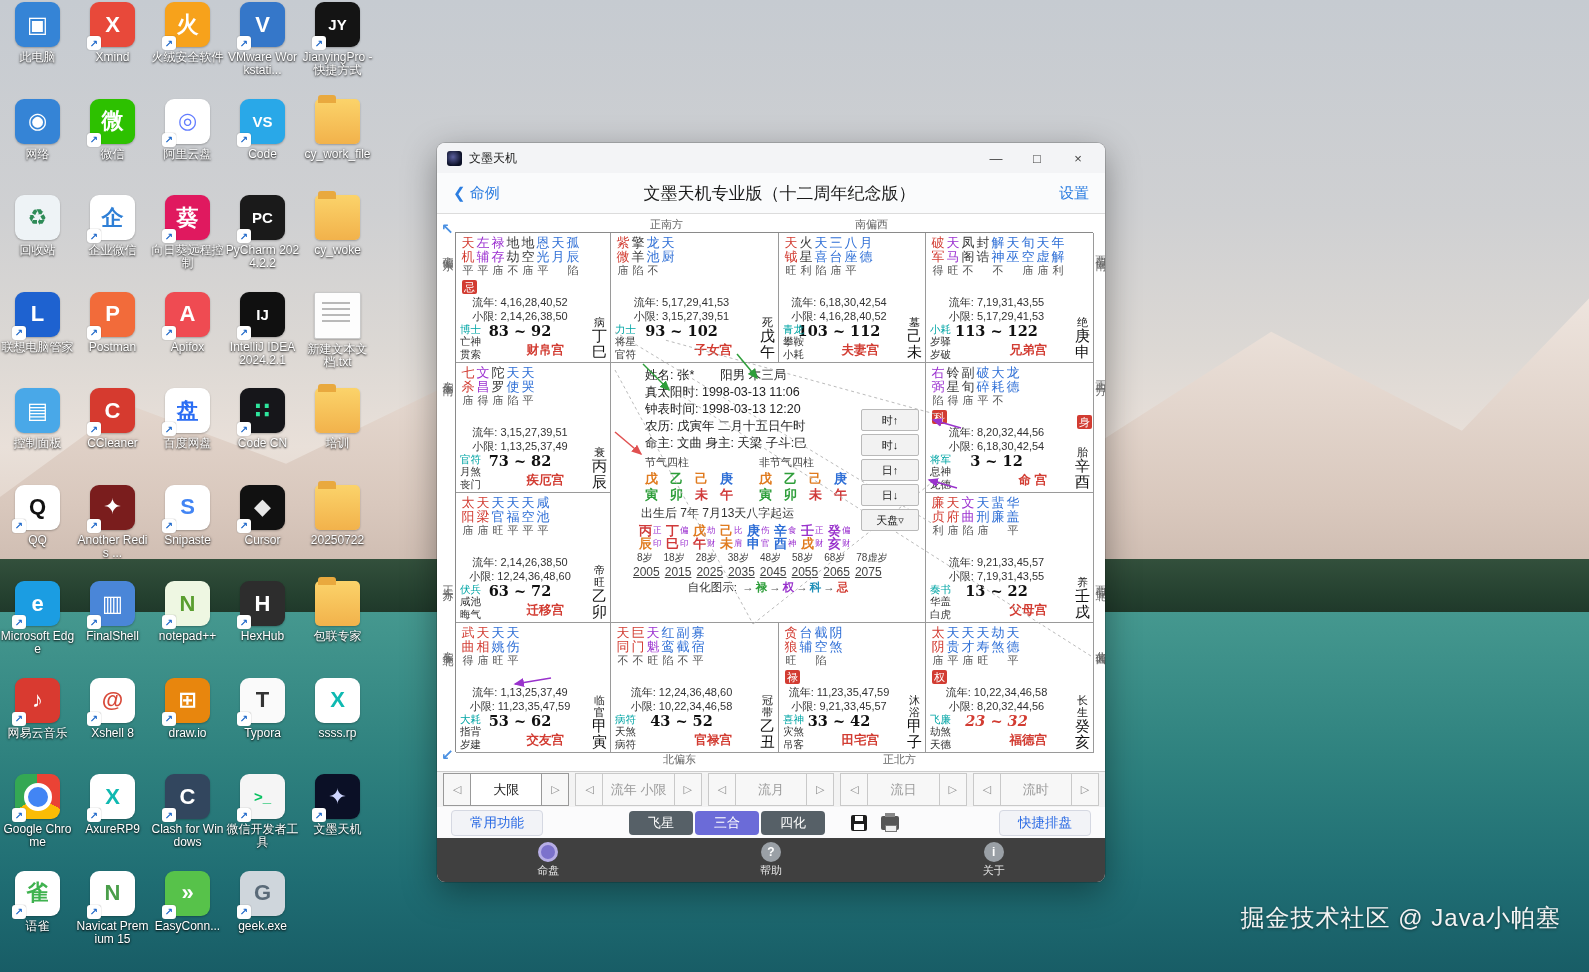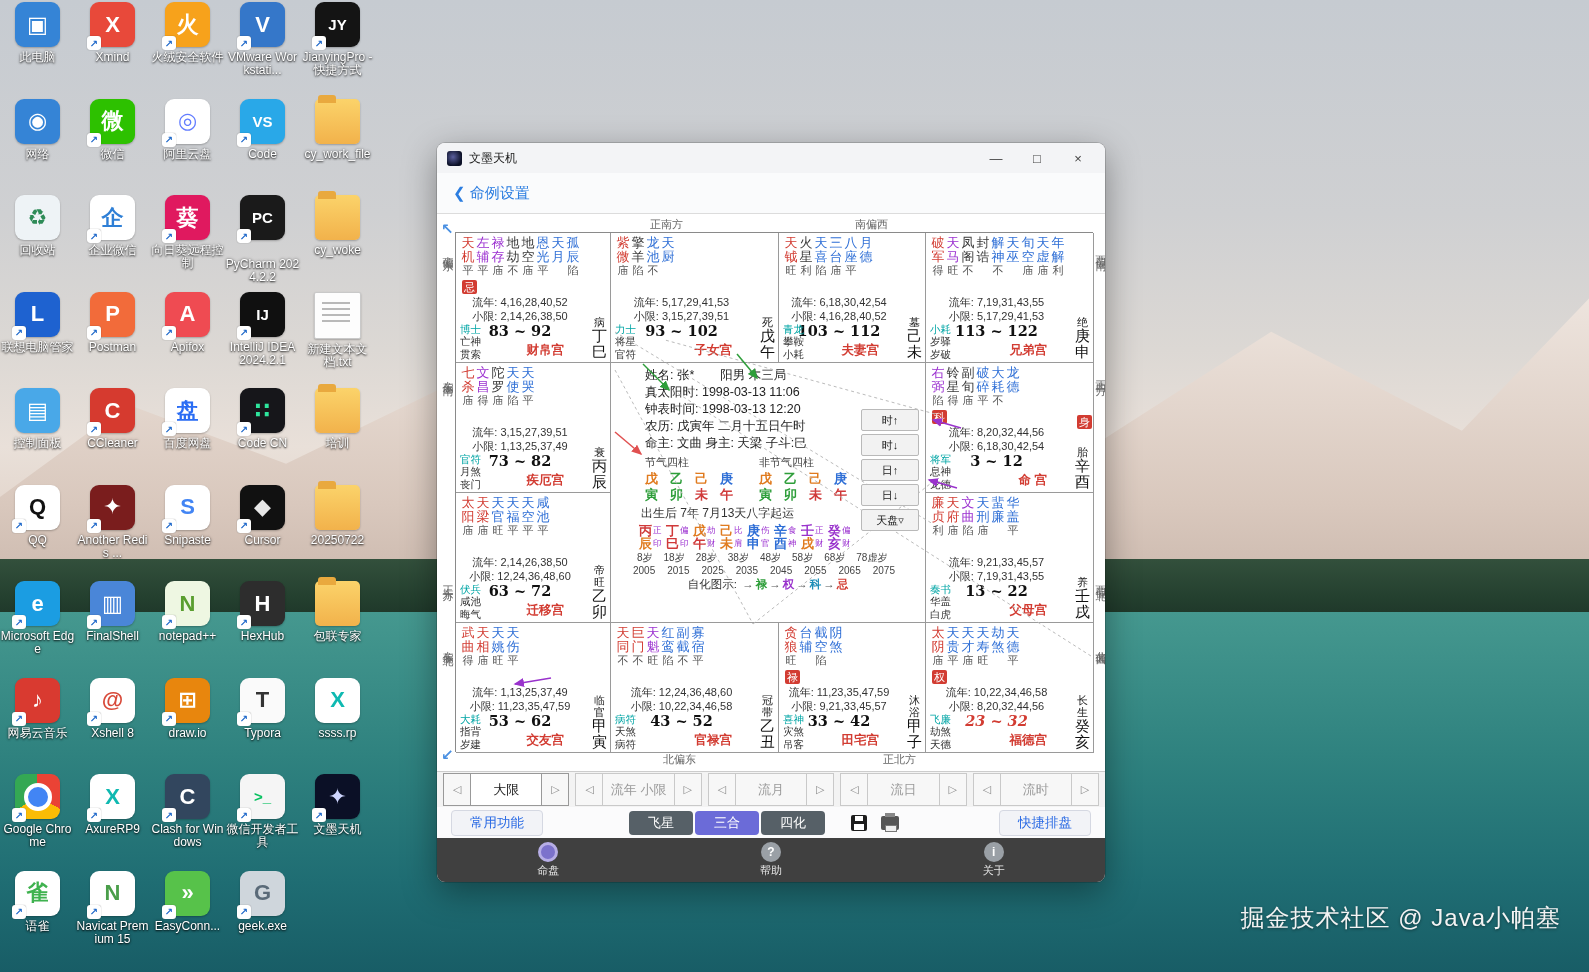--- a/index.html
+++ b/index.html
@@ -83,21 +83,21 @@
     font-size:11px;color:#222;display:flex;align-items:center;justify-content:center;cursor:pointer;}
   .sizhu{display:flex;margin:3px 0 0 34px;gap:26px;font-size:11.5px;color:#333;align-items:center;}
   .szgrp .hd{font-size:11px;color:#444;margin-bottom:1px;}
   .szrow{display:flex;gap:12px;font-size:13px;font-weight:bold;line-height:16px;}
   .qiyun{margin:2px 0 0 30px;font-size:12px;color:#333;}
   .dayun{display:flex;margin:2px 0 0 28px;gap:4px;}
   .dy{display:grid;grid-template-columns:14px 9px;line-height:13px;}
   .dy .s{font-size:13px;font-weight:bold;}
   .dy .t{font-size:8.5px;color:#9b30d0;}
   .agerow{display:flex;margin:1px 0 0 26px;gap:11px;font-size:10px;color:#444;}
-  .yearrow{display:flex;margin:0 0 0 22px;gap:12px;font-size:10px;color:#444;}
+  .yearrow{display:flex;margin:0 0 0 22px;gap:5px;font-size:12px;color:#444;text-decoration:underline;}
   .zihua{margin:1px 0 0 0;text-align:center;font-size:11.5px;color:#333;font-weight:bold;}
   .zihua .arr{color:#555;margin:0 2px;}
   svg.lines{position:absolute;inset:0;pointer-events:none;z-index:5;}
   
   .navrow{position:absolute;left:0;top:628px;width:668px;height:36px;background:#f3f3f3;border-top:1px solid #ccc;
     display:flex;align-items:stretch;padding:1px 6px;gap:6px;box-sizing:border-box;}
   .navgrp{flex:1;display:flex;}
   .navarr{width:26px;background:#f7f7f7;border:1px solid #c9c9c9;display:flex;align-items:center;justify-content:center;
     color:#888;font-size:11px;cursor:pointer;}
   .navlbl{flex:1;background:#f7f7f7;border:1px solid #c9c9c9;border-left:none;border-right:none;
@@ -215,21 +215,21 @@
       </div>
       <div class="dlabel">企业微信</div>
     </div>
     <div class="dicell" style="grid-area: 3 / 3;">
       <div class="tile app" style="background: rgb(224, 25, 95);">
         <span class="glyph">葵</span>
         <span class="shortcut">↗</span>
       </div>
       <div class="dlabel">向日葵远程控制</div>
     </div>
-    <div class="dicell" style="grid-area: 3 / 4; gap: 14px;">
+    <div class="dicell" style="grid-area: 3 / 4;">
       <div class="tile app" style="background: rgb(26, 26, 26);">
         <span class="glyph" style="font-size: 15px;">PC</span>
         <span class="shortcut">↗</span>
       </div>
       <div class="dlabel">PyCharm 2024.2.2</div>
     </div>
     <div class="dicell" style="grid-area: 3 / 5;">
       <div class="tile folder"></div>
       <div class="dlabel">cy_woke</div>
     </div>
@@ -464,20 +464,21 @@
     <span class="titletext">文墨天机</span>
     <span class="wbtn">—</span>
     <span class="wbtn">□</span>
     <span class="wbtn">×</span>
   </div>
   <div class="apphdr">
     <span class="linkblue">
       <span>❮</span>
       <span>命例</span>
     </span>
+    <span class="apptitle">文墨天机专业版（十二周年纪念版）</span>
     <span class="linkblue">设置</span>
   </div>
 
   <div id="chartwrap">
     <div id="chartgrid">
         <div class="palace" style="grid-area: 1 / 1;">
           <div class="stars">
             <div class="starcol st-m">
               <span>天</span>
               <span>机</span>

